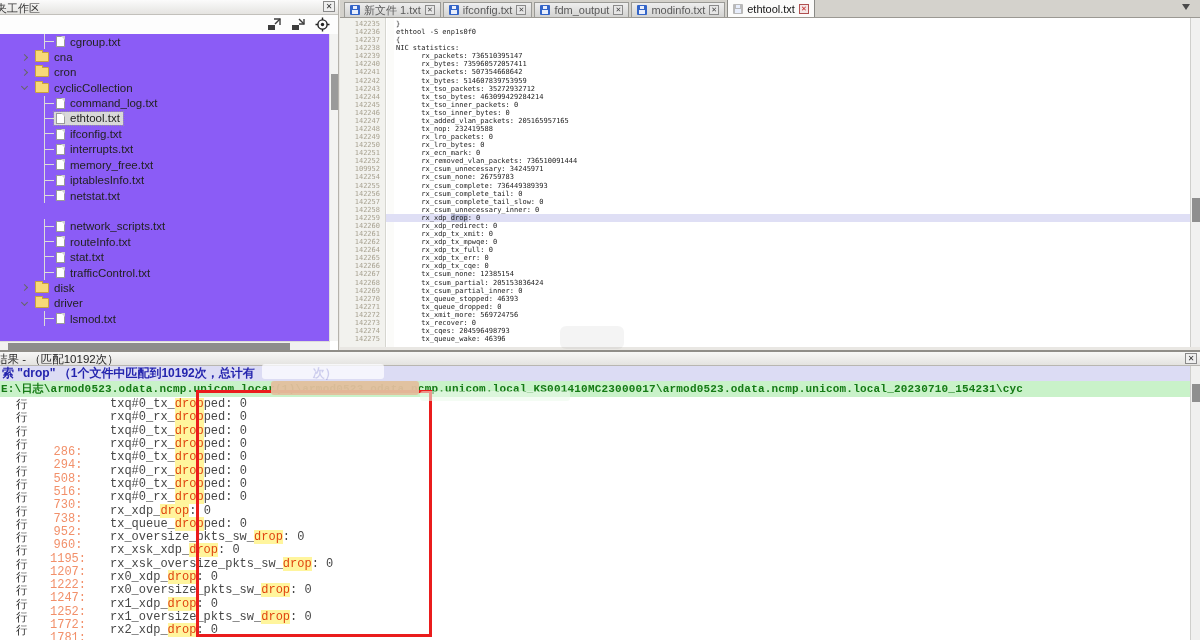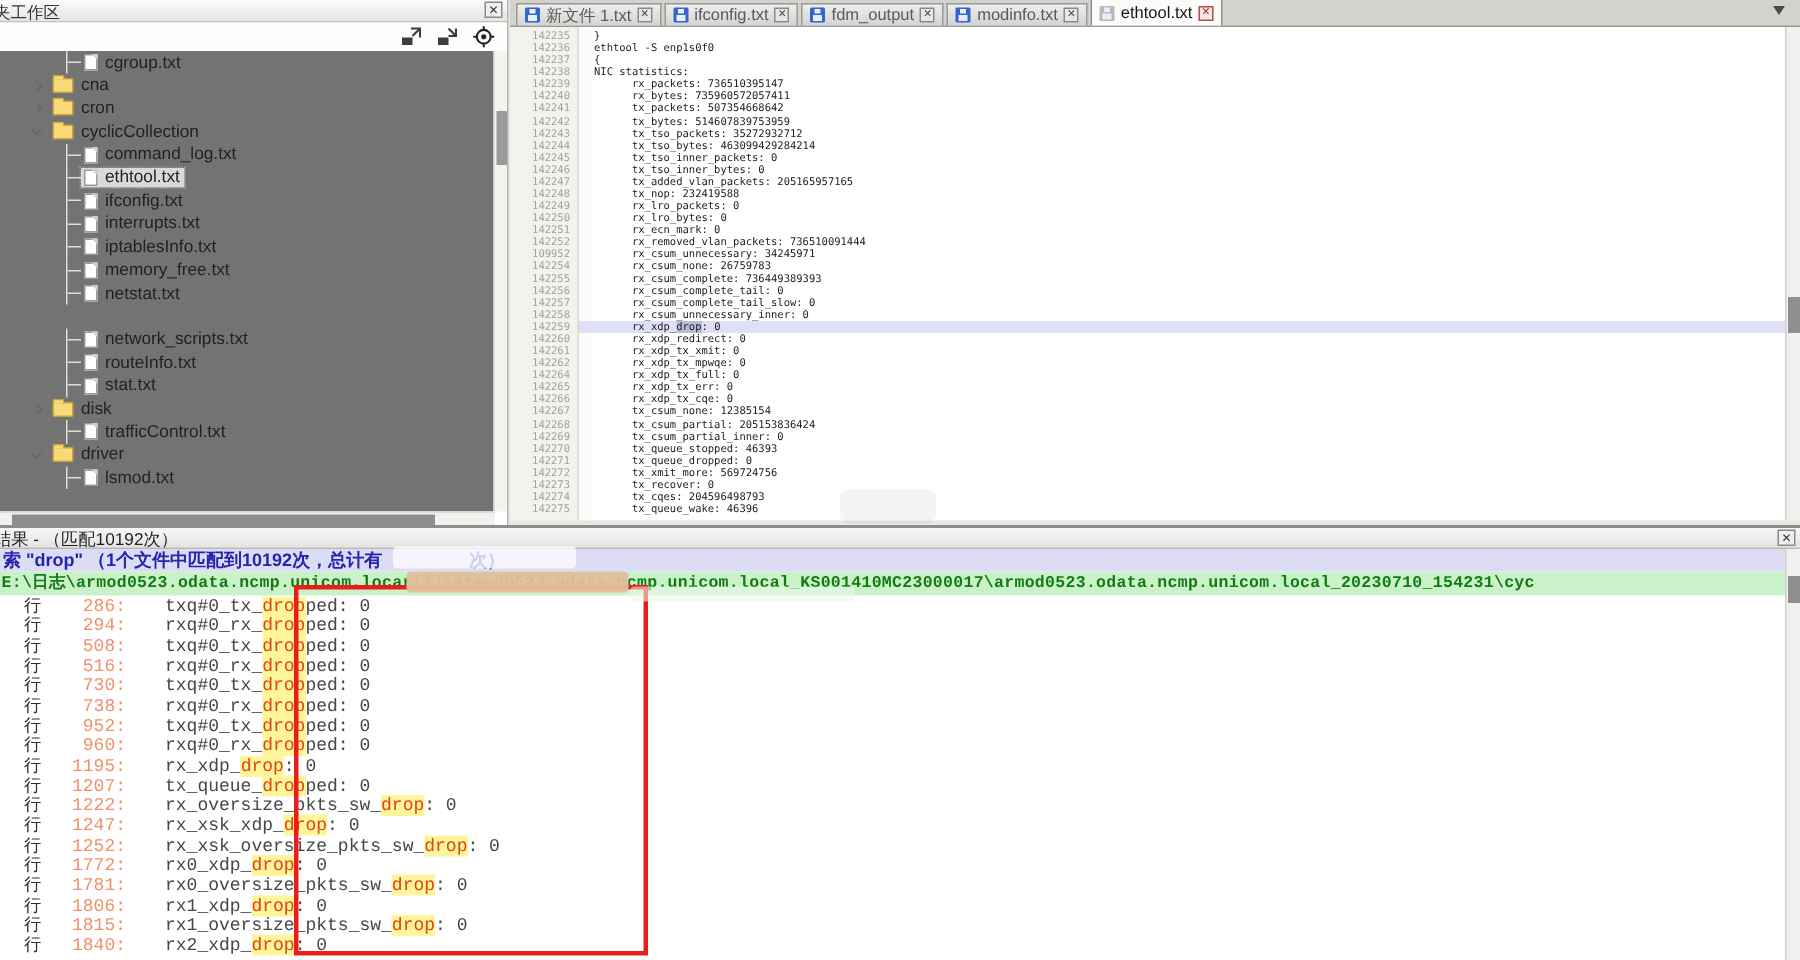--- a/index.html
+++ b/index.html
@@ -10,21 +10,21 @@
   
   .left-panel { position:absolute; left:0; top:0; width:339px; height:350px; background:#ffffff; border-right:1px solid #b5b2ac; }
   .panel-header { position:absolute; left:0; top:0; width:100%; height:15px; background:linear-gradient(#fbfbfb,#e5e4e1); border-bottom:1px solid #c2c0bb; overflow:hidden; }
   .panel-title { position:absolute; left:-4px; top:1px; font-size:11px; color:#333; white-space:nowrap; }
   .x-box { width:12px; height:11px; border:1px solid #8a8a8a; background:#efefef; font-size:8px; line-height:9px; text-align:center; color:#333; }
   .panel-header .x-box { position:absolute; right:3px; top:1px; }
   .panel-toolbar { position:absolute; left:0; top:15px; width:100%; height:19px; background:#fdfdfd; }
   .tb-icons { position:absolute; right:8px; top:2px; display:flex; gap:9px; }
   .tb-icons svg { display:block; }
 
-  .tree { position:absolute; left:0; top:34px; width:330px; height:307px; overflow:hidden; background:#737373; }
+  .tree { position:absolute; left:0; top:34px; width:330px; height:307px; overflow:hidden; background:#8b5cf6; }
   .tree-row { height:15.4px; display:flex; align-items:center; white-space:nowrap; font-size:11.5px; color:#222; }
   .tree-row.d1 { padding-left:22px; }
   .tree-row.d2 { padding-left:44px; }
   .chev { width:5px; height:5px; border-right:1.3px solid #666; border-bottom:1.3px solid #666; margin-right:8px; flex:none; }
   .chev.collapsed { transform:rotate(-45deg); }
   .chev.expanded  { transform:rotate(45deg); margin-top:-2px; }
   .folder-ic { width:14px; height:10px; background:#f7d978; border:1px solid #c9a43e; border-radius:1px; position:relative; margin-right:5px; flex:none; }
   .folder-ic::before { content:''; position:absolute; left:-1px; top:-3px; width:6px; height:2px; background:#f7d978; border:1px solid #c9a43e; border-bottom:none; border-radius:1px 1px 0 0; }
   .connector { width:10px; height:15.4px; border-left:1px solid #dcdcda; position:relative; flex:none; margin-right:2px; }
   .connector::after { content:''; position:absolute; left:0; top:7px; width:9px; height:1px; background:#dcdcda; }
@@ -67,21 +67,21 @@
   .results { position:absolute; left:0; top:350px; width:1200px; height:290px; background:#ffffff; border-top:2px solid #8f8d88; }
   .res-header { position:absolute; left:0; top:0; width:100%; height:14px; background:linear-gradient(#f7f7f6,#e4e3e0); border-bottom:1px solid #b8b6b1; overflow:hidden; }
   .res-title { position:absolute; left:-4px; top:0px; font-size:11.5px; color:#1f1f1f; white-space:nowrap; }
   .res-header .x-box { position:absolute; right:3px; top:1px; }
   .res-search { position:absolute; left:0; top:14px; width:1190px; height:15px; background:#dcdcf4; font-size:12px; font-weight:bold; color:#2424ae; white-space:pre; line-height:15px; padding-left:2px; }
   .res-search .redact-gap { display:inline-block; width:58px; }
   .res-path { position:absolute; left:0; top:29px; width:1190px; height:16px; background:#c9f2c9; font-family:"Liberation Mono", monospace; font-size:11px; font-weight:bold; color:#157a15; white-space:pre; line-height:16px; padding-left:1px; letter-spacing:0.2px; }
   .res-rows { position:absolute; left:0; top:46px; width:1190px; height:244px; overflow:hidden; }
   .res-row { position:relative; height:13.32px; font-family:"Liberation Mono", monospace; font-size:12px; line-height:13px; white-space:pre; }
   .rr-hang { position:absolute; left:16px; color:#2e2e2e; font-family:"Liberation Sans", sans-serif; font-size:11.5px; }
-  .rr-num { position:absolute; left:28px; width:56px; text-align:right; color:#f2906a; }
+  .rr-num { position:absolute; left:40px; width:56px; text-align:center; color:#f2906a;margin-top:48px; }
   .rr-text { position:absolute; left:110px; color:#474747; }
   .rr-text .hl { background:#fff59d; color:#e0440f; }
   .res-vscroll { position:absolute; right:0; top:14px; width:10px; height:276px; background:#f0f0ef; border-left:1px solid #cfcfcc; }
   .res-vscroll .thumb { position:absolute; left:1px; top:18px; width:8px; height:18px; background:#8f8f8f; }
 
   
   .red-rect { position:absolute; left:196px; top:390px; width:236px; height:247px; border:3px solid #ea1c1c; z-index:30; pointer-events:none; }
   .patch-tan { position:absolute; left:271px; top:381px; width:148px; height:14px; background:#e3bf9e; opacity:.95; border-radius:3px; z-index:40; }
   .patch-white { position:absolute; left:262px; top:364px; width:122px; height:15px; background:rgba(252,252,255,.78); border-radius:3px; z-index:25; }
   .patch-editor { position:absolute; left:560px; top:326px; width:64px; height:23px; background:rgba(120,120,120,.08); border-radius:6px; z-index:5; }
@@ -155,57 +155,57 @@
           <span>ifconfig.txt</span>
         </div>
         <div class="tree-row d2">
           <span class="connector"></span>
           <span class="file-ic"></span>
           <span>interrupts.txt</span>
         </div>
         <div class="tree-row d2">
           <span class="connector"></span>
           <span class="file-ic"></span>
+          <span>memory_free.txt</span>
+        </div>
+        <div class="tree-row d2">
+          <span class="connector"></span>
+          <span class="file-ic"></span>
           <span>iptablesInfo.txt</span>
         </div>
         <div class="tree-row d2">
           <span class="connector"></span>
           <span class="file-ic"></span>
-          <span>memory_free.txt</span>
-        </div>
-        <div class="tree-row d2">
-          <span class="connector"></span>
-          <span class="file-ic"></span>
           <span>netstat.txt</span>
         </div>
         <div class="tree-row spacer"></div>
         <div class="tree-row d2">
           <span class="connector"></span>
           <span class="file-ic"></span>
           <span>network_scripts.txt</span>
         </div>
         <div class="tree-row d2">
           <span class="connector"></span>
           <span class="file-ic"></span>
           <span>routeInfo.txt</span>
         </div>
         <div class="tree-row d2">
           <span class="connector"></span>
           <span class="file-ic"></span>
           <span>stat.txt</span>
+        </div>
+        <div class="tree-row d2">
+          <span class="connector"></span>
+          <span class="file-ic"></span>
+          <span>trafficControl.txt</span>
         </div>
         <div class="tree-row d1">
           <span class="chev collapsed"></span>
           <span class="folder-ic"></span>
           <span>disk</span>
-        </div>
-        <div class="tree-row d2">
-          <span class="connector"></span>
-          <span class="file-ic"></span>
-          <span>trafficControl.txt</span>
         </div>
         <div class="tree-row d1">
           <span class="chev expanded"></span>
           <span class="folder-ic"></span>
           <span>driver</span>
         </div>
         <div class="tree-row d2">
           <span class="connector"></span>
           <span class="file-ic"></span>
           <span>lsmod.txt</span>

